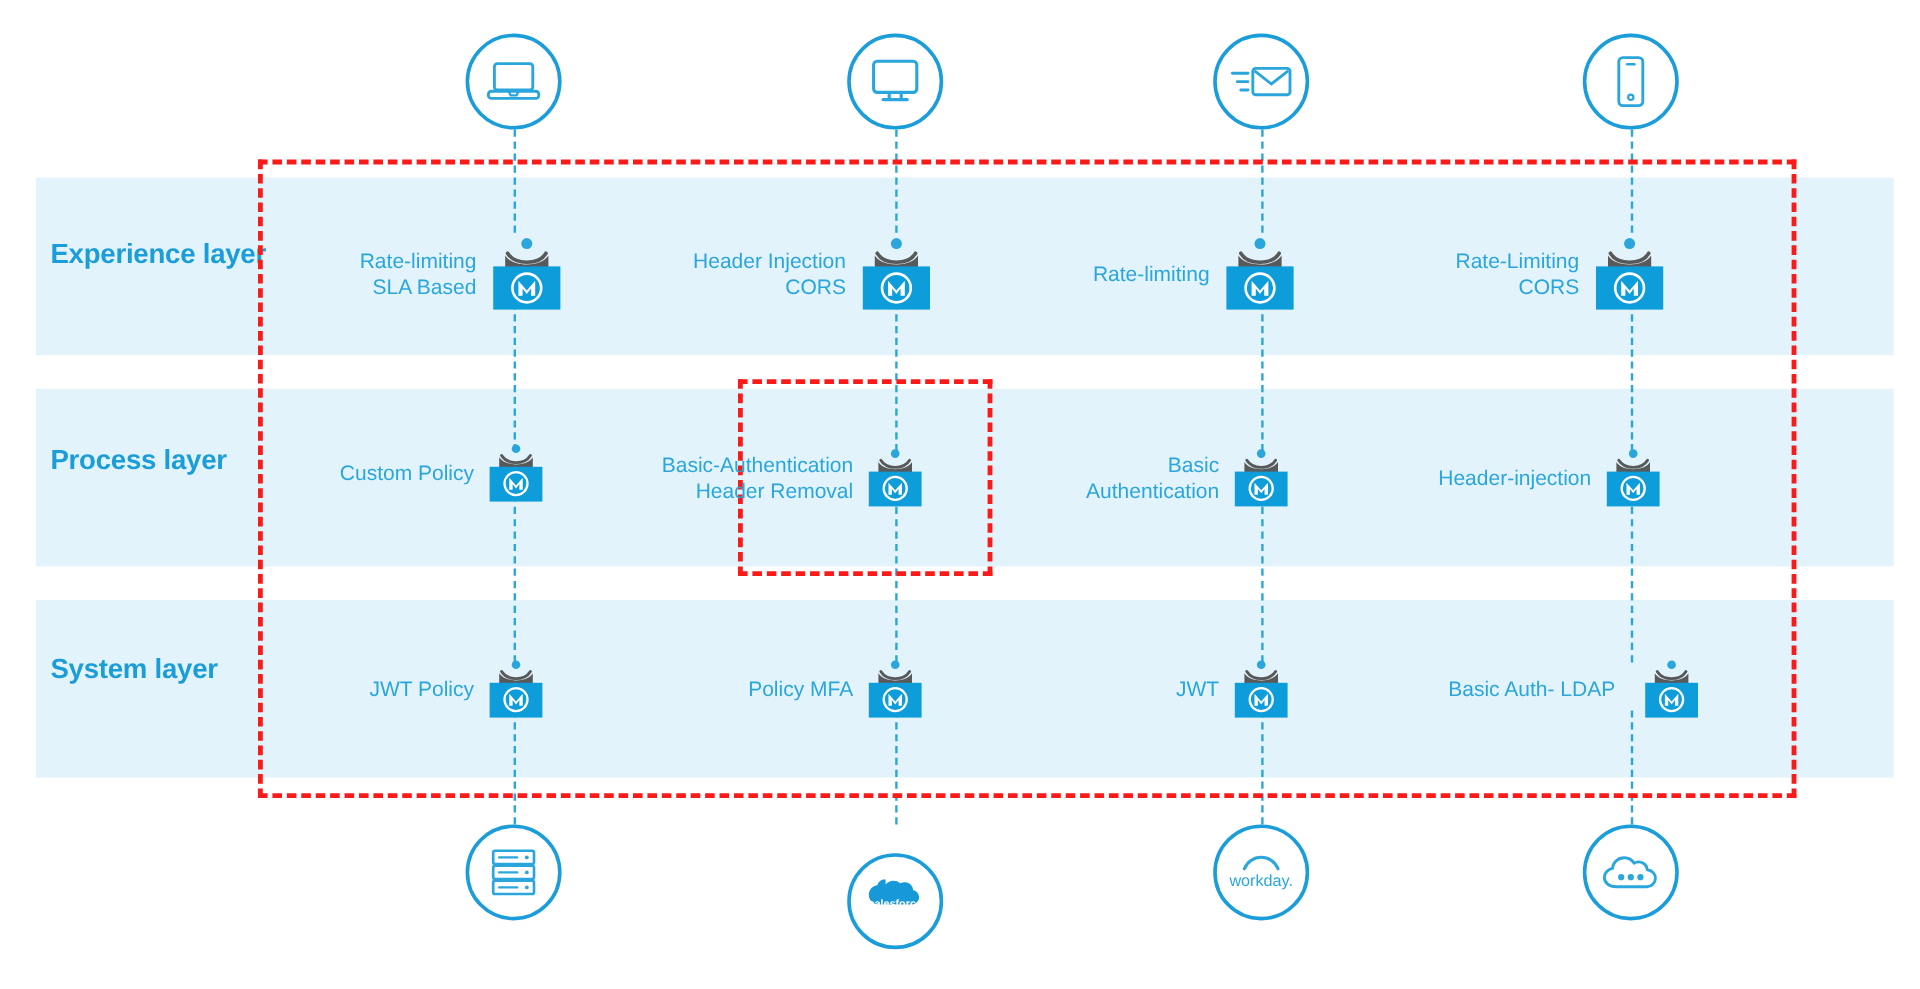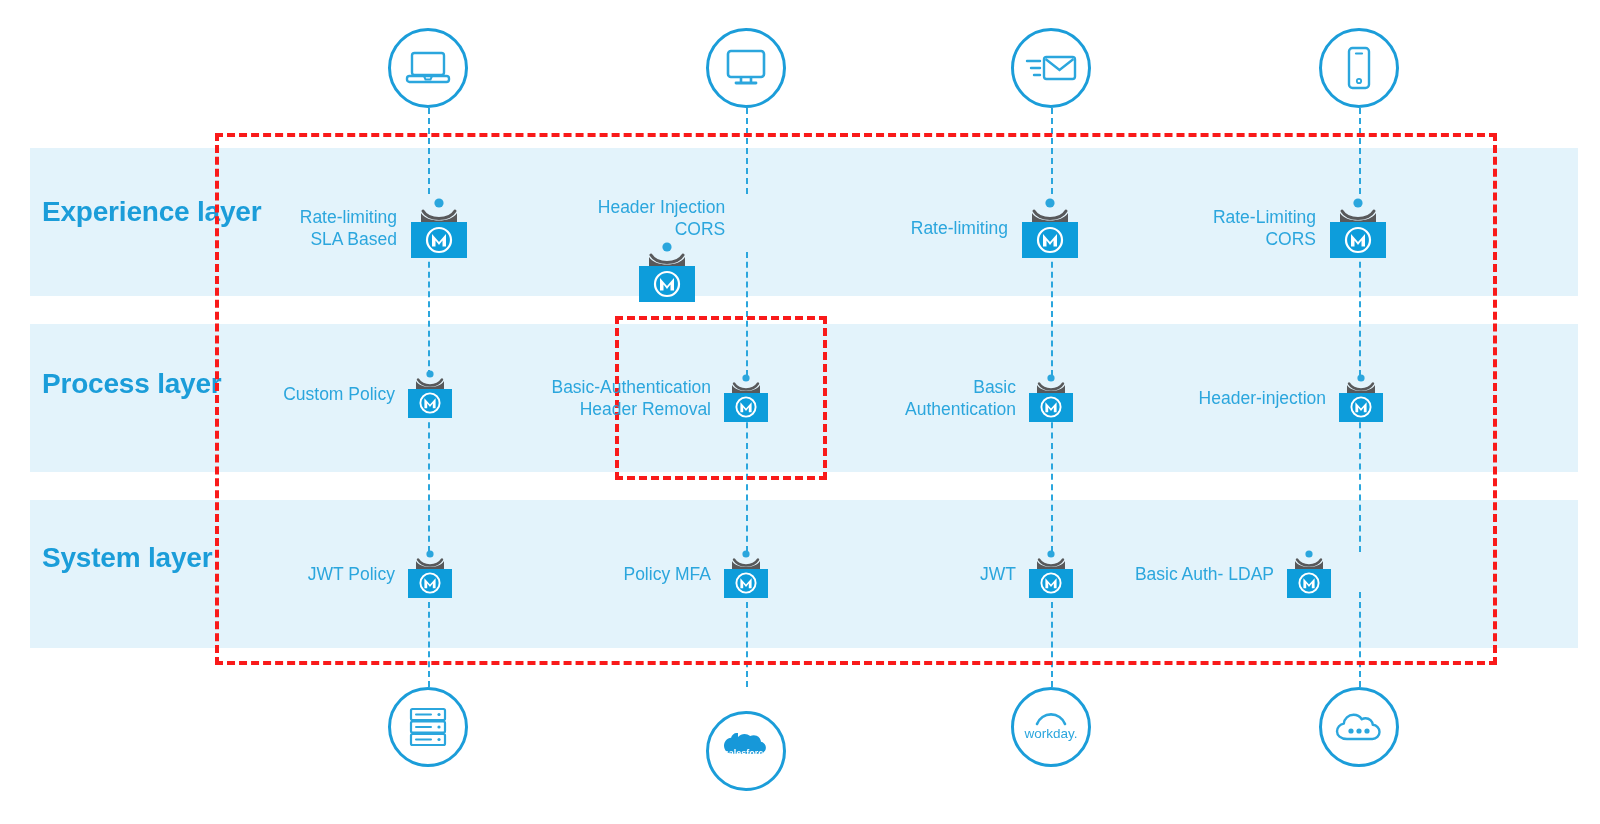--- a/index.html
+++ b/index.html
@@ -27,21 +27,21 @@
   }
   .band-experience { top: 148px;  height: 148px; }
   .band-process    { top: 324px;  height: 148px; }
   .band-system     { top: 500px;  height: 148px; }
 
   .band-label {
     position: absolute;
     left: 42px;
     color: #1b9dd9;
     font-weight: bold;
-    font-size: 28px;
+    font-size: 23px;
     line-height: 31px;
     letter-spacing: -0.2px;
   }
   .band-label-experience { top: 196px; }
   .band-label-process    { top: 368px; }
   .band-label-system     { top: 542px; }
 
   
   .red-box {
     position: absolute;
@@ -221,21 +221,21 @@
         <circle cx="31" cy="7" r="4.6" fill="#2ba6dd"></circle>
         <path d="M13 17 C19 27 43 27 49 17 L49 28 L13 28 Z" fill="#58595b"></path>
         <path d="M15 15 C21 25 41 25 47 15" fill="none" stroke="#58595b" stroke-width="3" stroke-linecap="round"></path>
         <rect x="3" y="26" width="56" height="36" fill="#0d9ddb"></rect>
         <circle cx="31" cy="44" r="12" fill="none" stroke="#ffffff" stroke-width="2.2"></circle>
         <path d="M24 50.5 L24 38 L31 46 L38 38 L38 50.5 L34.5 50.5 L34.5 44.5 L31 49 L27.5 44.5 L27.5 50.5 Z" fill="#ffffff"></path>
       </svg>
     </div>
   </div>
 
-  <div class="api-node" style="left:556px; top:196px; width:222px; justify-content:flex-end;flex-direction:column;">
+  <div class="api-node" style="left:556px; top:196px; width:222px; justify-content:flex-end;">
     <div class="api-label">Header Injection
 CORS</div>
     <div class="api-icon" style="width:62px;height:64px;">
       <svg width="62" height="64" viewBox="0 0 62 64">
         <circle cx="31" cy="7" r="4.6" fill="#2ba6dd"></circle>
         <path d="M13 17 C19 27 43 27 49 17 L49 28 L13 28 Z" fill="#58595b"></path>
         <path d="M15 15 C21 25 41 25 47 15" fill="none" stroke="#58595b" stroke-width="3" stroke-linecap="round"></path>
         <rect x="3" y="26" width="56" height="36" fill="#0d9ddb"></rect>
         <circle cx="31" cy="44" r="12" fill="none" stroke="#ffffff" stroke-width="2.2"></circle>
         <path d="M24 50.5 L24 38 L31 46 L38 38 L38 50.5 L34.5 50.5 L34.5 44.5 L31 49 L27.5 44.5 L27.5 50.5 Z" fill="#ffffff"></path>
@@ -365,21 +365,21 @@
         <circle cx="24" cy="6" r="3.6" fill="#2ba6dd"></circle>
         <path d="M10 13 C15 21 33 21 38 13 L38 22 L10 22 Z" fill="#58595b"></path>
         <path d="M12 11.5 C17 19.5 31 19.5 36 11.5" fill="none" stroke="#58595b" stroke-width="2.4" stroke-linecap="round"></path>
         <rect x="2" y="21" width="44" height="29" fill="#0d9ddb"></rect>
         <circle cx="24" cy="35" r="9.6" fill="none" stroke="#ffffff" stroke-width="1.9"></circle>
         <path d="M18.4 40.2 L18.4 30.2 L24 36.6 L29.6 30.2 L29.6 40.2 L26.8 40.2 L26.8 35.4 L24 39 L21.2 35.4 L21.2 40.2 Z" fill="#ffffff"></path>
       </svg>
     </div>
   </div>
 
-  <div class="api-node" style="left:1088px; top:548px; width:245px; justify-content:flex-end;">
+  <div class="api-node" style="left:1172px; top:548px; width:245px; justify-content:flex-end;gap:12px;">
     <div class="api-label">Basic Auth- LDAP</div>
     <div class="api-icon" style="width:48px;height:52px;">
       <svg width="48" height="52" viewBox="0 0 48 52">
         <circle cx="24" cy="6" r="3.6" fill="#2ba6dd"></circle>
         <path d="M10 13 C15 21 33 21 38 13 L38 22 L10 22 Z" fill="#58595b"></path>
         <path d="M12 11.5 C17 19.5 31 19.5 36 11.5" fill="none" stroke="#58595b" stroke-width="2.4" stroke-linecap="round"></path>
         <rect x="2" y="21" width="44" height="29" fill="#0d9ddb"></rect>
         <circle cx="24" cy="35" r="9.6" fill="none" stroke="#ffffff" stroke-width="1.9"></circle>
         <path d="M18.4 40.2 L18.4 30.2 L24 36.6 L29.6 30.2 L29.6 40.2 L26.8 40.2 L26.8 35.4 L24 39 L21.2 35.4 L21.2 40.2 Z" fill="#ffffff"></path>
       </svg>

